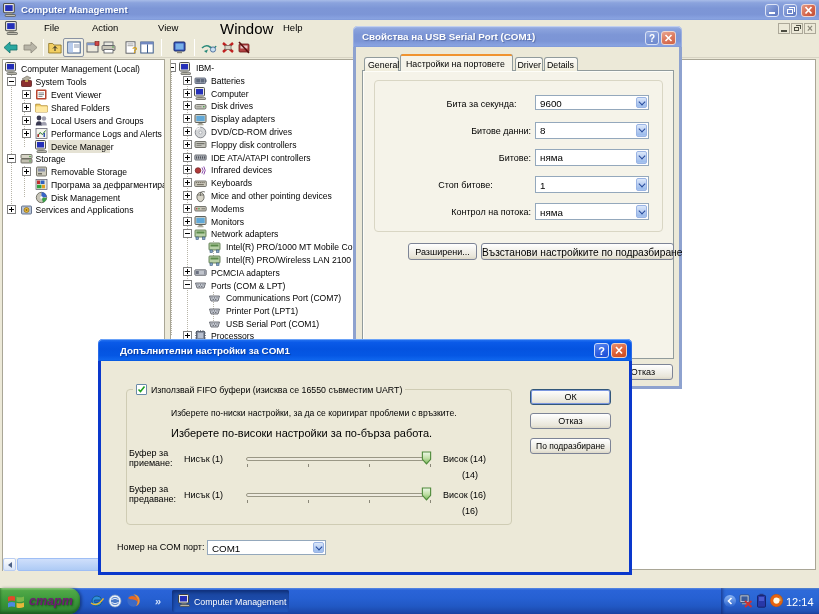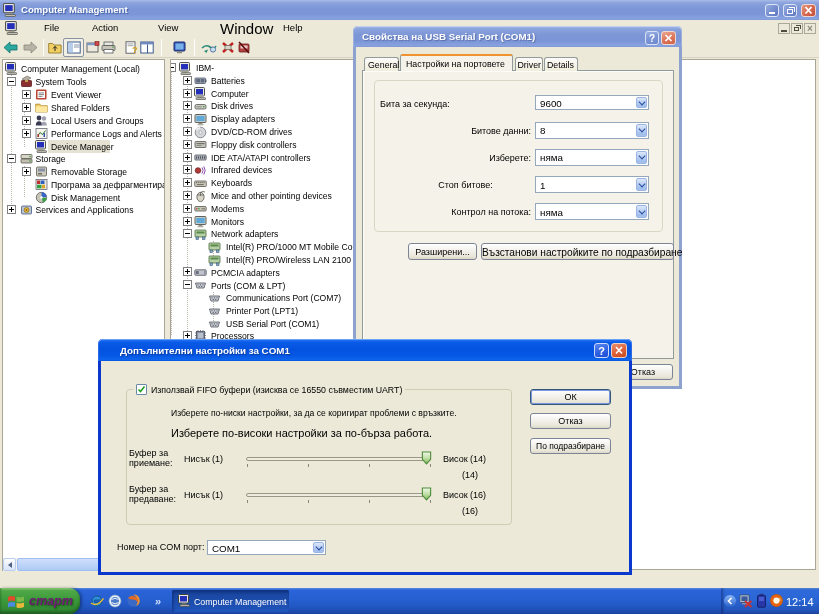--- a/index.html
+++ b/index.html
@@ -484,31 +484,31 @@
 <div class="tx" style="left:368px;top:64.5px;font-size:8.8px">General</div>
 <div class="abs" style="left:400px;top:54px;width:113px;height:17px;background:#f5f3e9;border:1px solid #919b9c;border-bottom:none;border-radius:3px 3px 0 0"></div>
 <div class="abs" style="left:401px;top:54px;width:111px;height:2px;background:#f0932f;border-radius:2px 2px 0 0"></div>
 <div class="tx" style="left:406px;top:63.5px;font-size:8.8px">Настройки на портовете</div>
 <div class="abs" style="left:515px;top:57px;width:28px;height:14px;background:linear-gradient(#fdfcf9,#f0eddc);border:1px solid #919b9c;border-bottom:none;border-radius:3px 3px 0 0"></div>
 <div class="tx" style="left:517.5px;top:64.5px;font-size:8.8px">Driver</div>
 <div class="abs" style="left:544px;top:57px;width:34px;height:14px;background:linear-gradient(#fdfcf9,#f0eddc);border:1px solid #919b9c;border-bottom:none;border-radius:3px 3px 0 0"></div>
 <div class="tx" style="left:547px;top:64.5px;font-size:8.8px">Details</div>
 
 <div class="abs" style="left:374px;top:80px;width:289px;height:152px;border:1px solid #d9d6c4;border-radius:4px"></div>
-<div class="tx" style="left:380px;width:131px;text-align:left;top:104px">Бита за секунда:</div>
+<div class="tx" style="left:416px;width:131px;text-align:center;top:104px">Бита за секунда:</div>
 <div class="combo" style="left:535px;top:95px;width:114px;height:15px">
     <span class="val">9600</span>
     <span class="arr"></span>
   </div>
 <div class="tx" style="left:400px;width:131px;text-align:right;top:130.5px">Битове данни:</div>
 <div class="combo" style="left:535px;top:121.5px;width:114px;height:17px">
     <span class="val">8</span>
     <span class="arr"></span>
   </div>
-<div class="tx" style="left:400px;width:131px;text-align:right;top:158px">Изберете:</div>
+<div class="tx" style="left:400px;width:131px;text-align:right;top:158px">Битове:</div>
 <div class="combo" style="left:535px;top:148.5px;width:114px;height:17px">
     <span class="val">няма</span>
     <span class="arr"></span>
   </div>
 <div class="tx" style="left:400px;width:131px;text-align:center;top:185px">Стоп битове:</div>
 <div class="combo" style="left:535px;top:176px;width:114px;height:17px">
     <span class="val">1</span>
     <span class="arr"></span>
   </div>
 <div class="tx" style="left:400px;width:131px;text-align:right;top:212px">Контрол на потока:</div>

